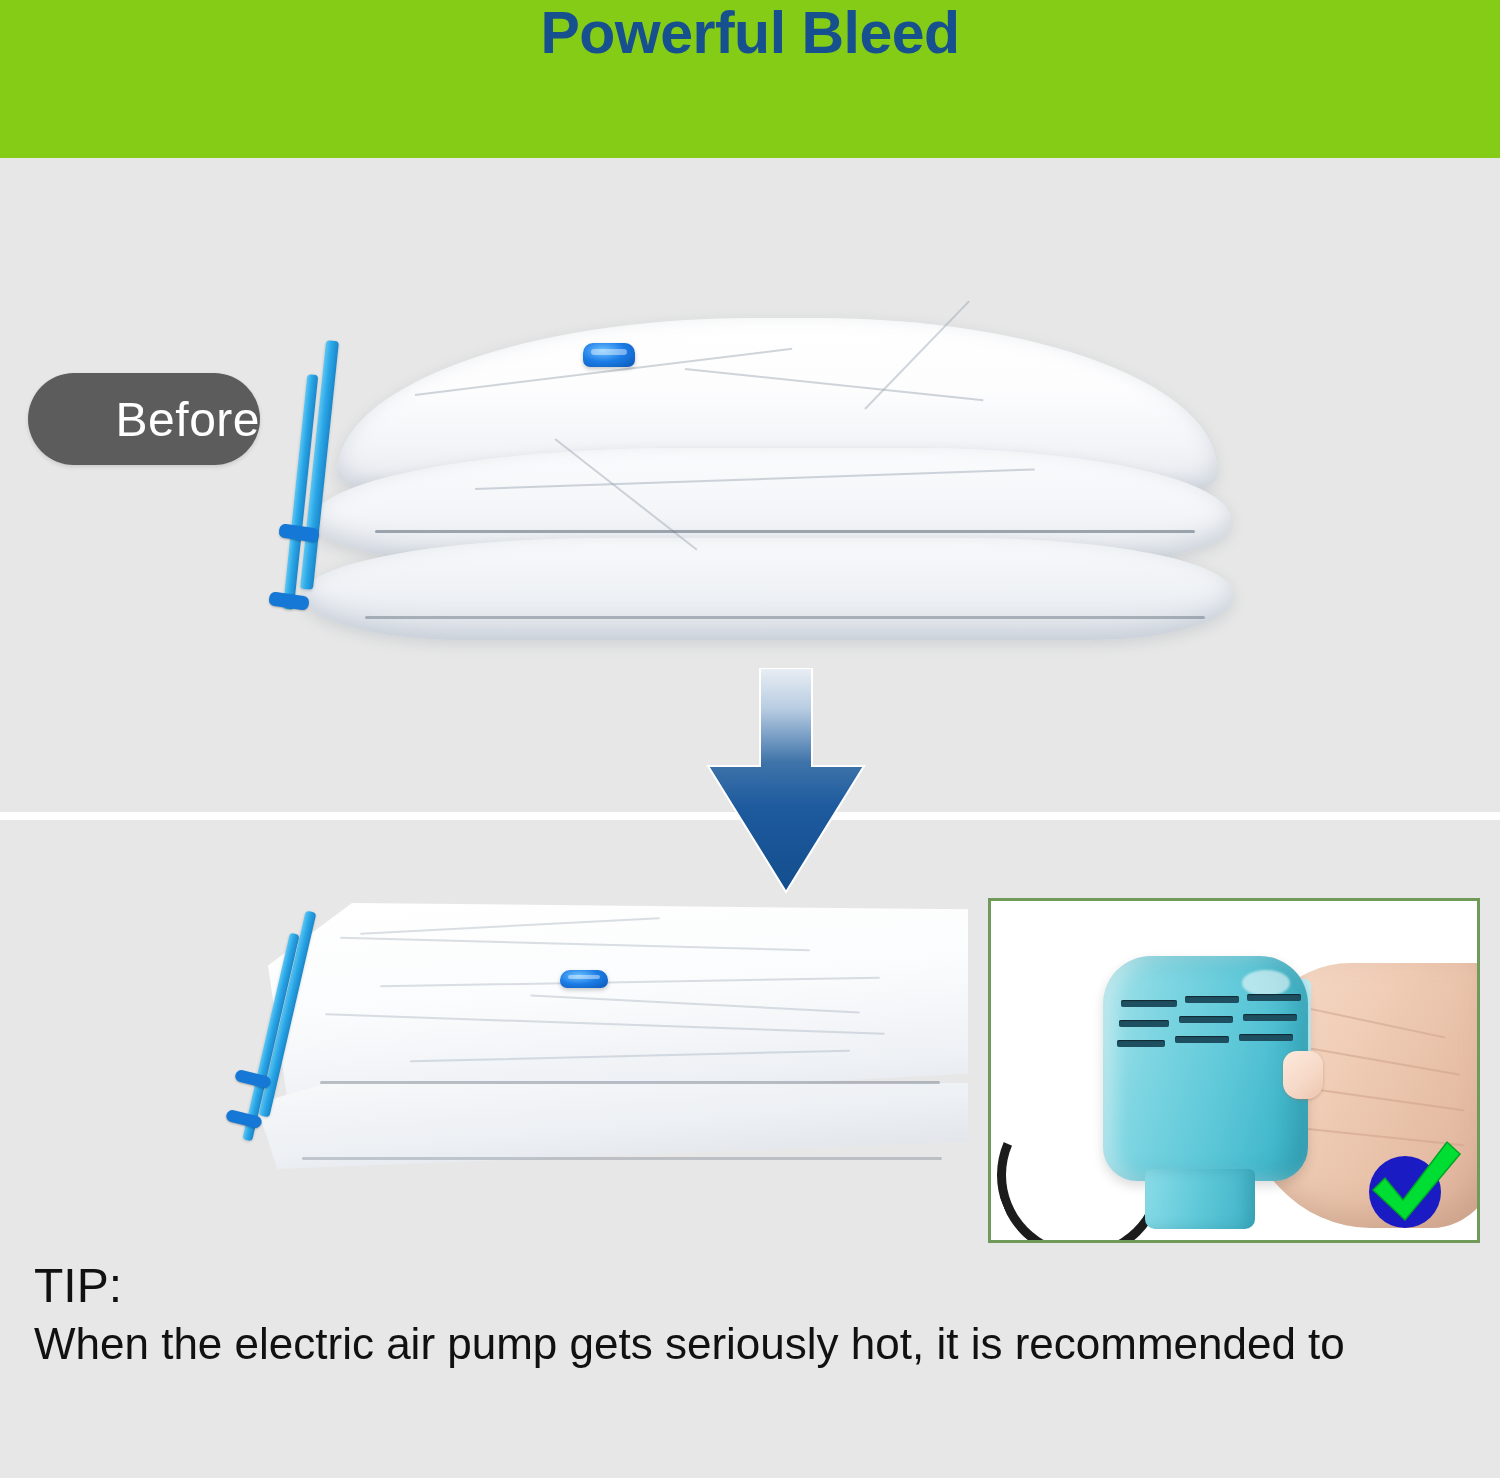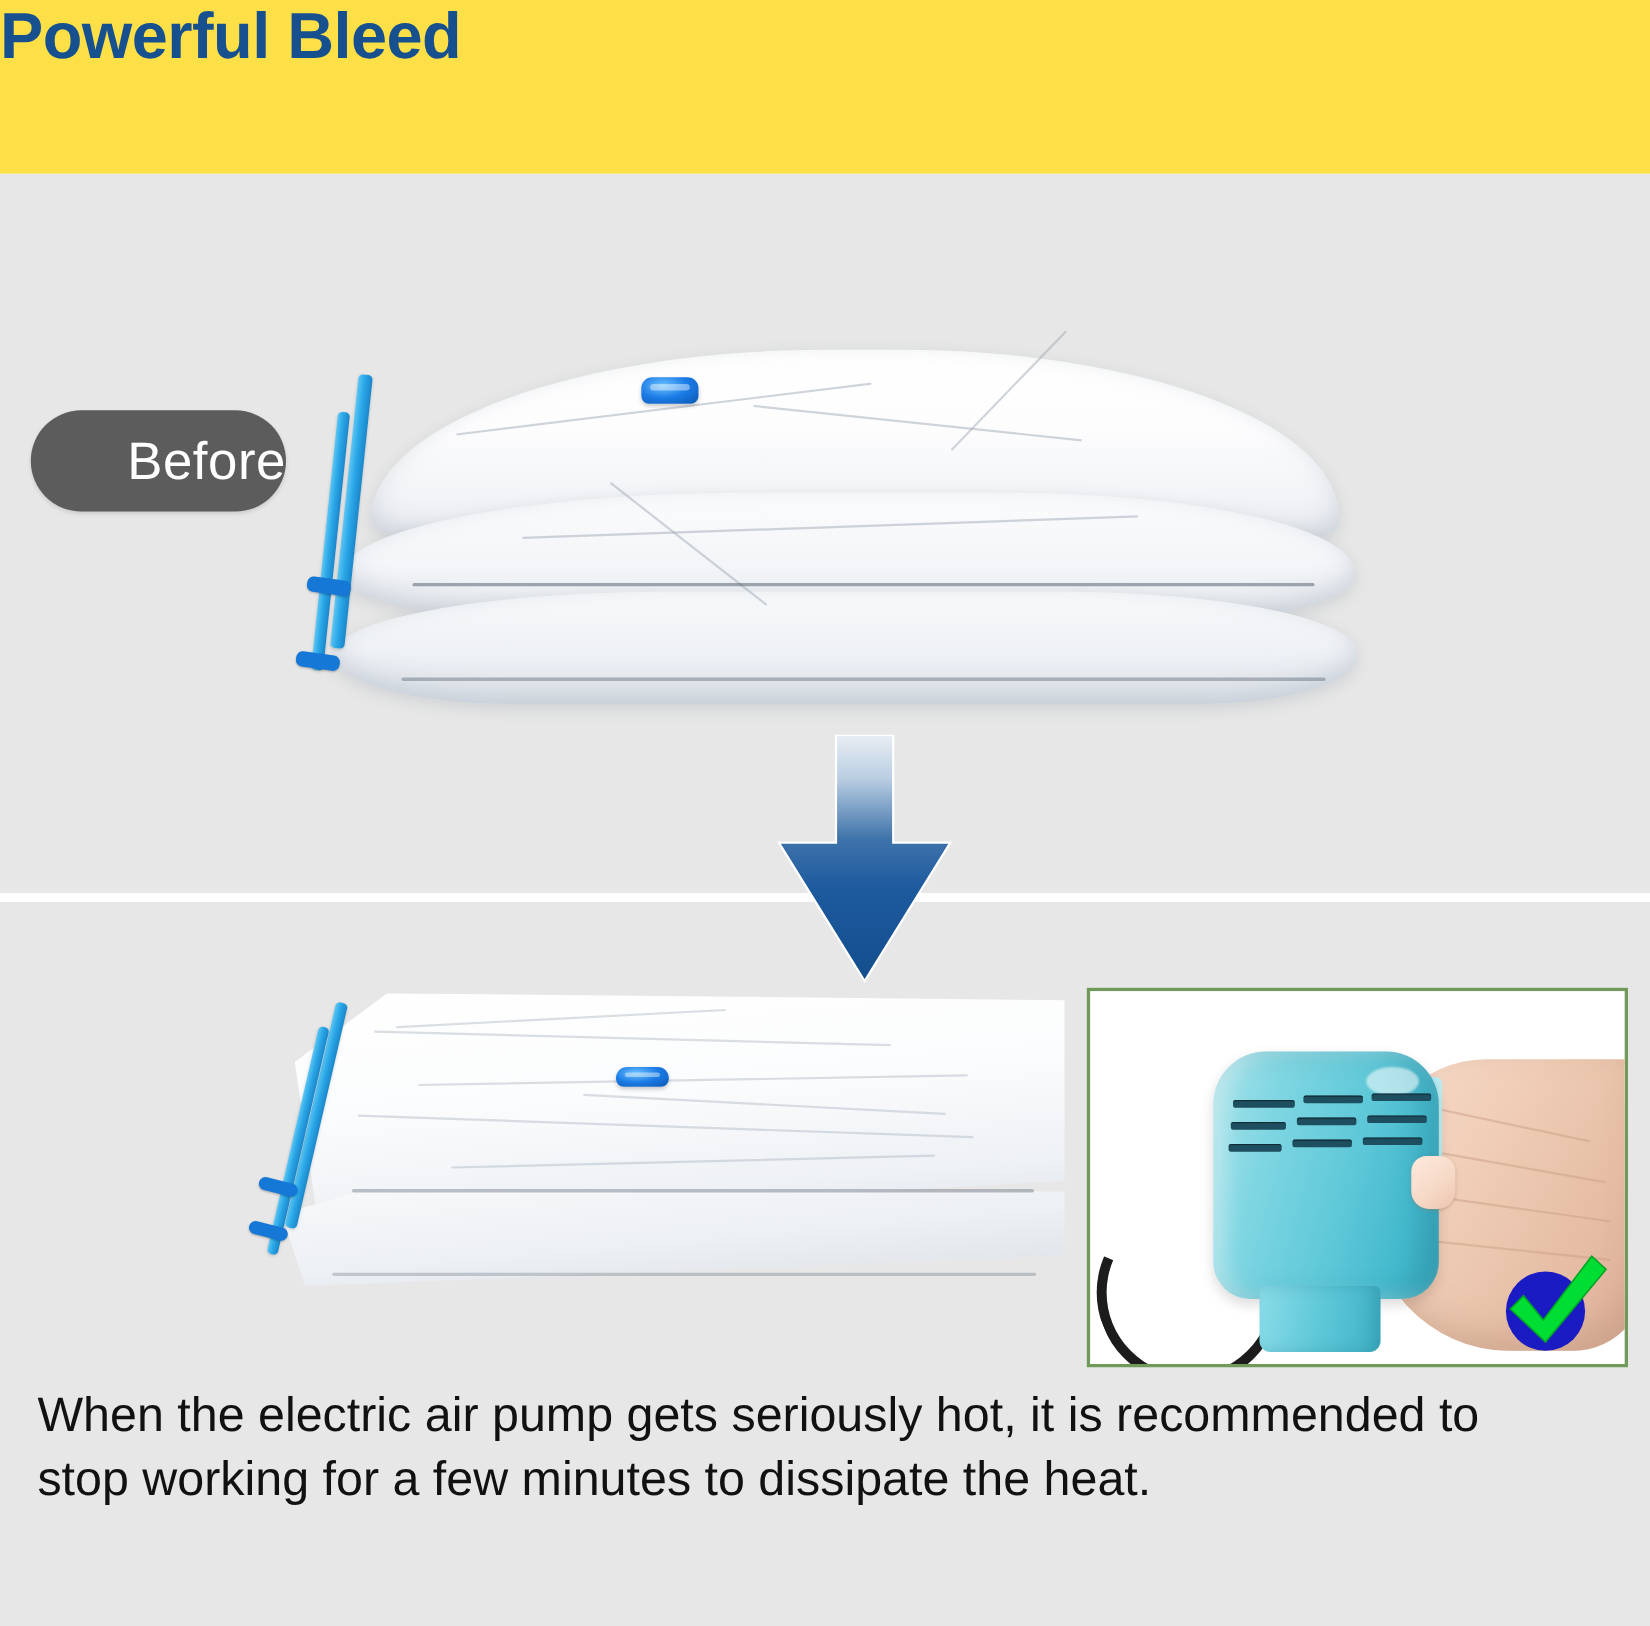--- a/index.html
+++ b/index.html
@@ -13,21 +13,22 @@
     position: relative;
     overflow: hidden;
     font-family: "Liberation Sans", sans-serif;
   }
 
   
   #header {
     position: absolute;
     left: 0; top: 0;
     width: 1500px; height: 158px;
-    background: #fde047;
+    background: #84cc16;
+    text-align: center;
   }
   #title {
     margin: 0;
     padding-top: 2px;
     font-size: 59px;
     font-weight: bold;
     letter-spacing: -0.5px;
     color: #17508f;
     line-height: 1.08;
     font-family: "Liberation Sans", sans-serif;
@@ -399,15 +400,15 @@
 
   <div id="check-badge">
     <svg width="102" height="92" viewBox="0 0 102 92" xmlns="http://www.w3.org/2000/svg">
       <circle cx="44" cy="52" r="36" fill="#1b1bc4"></circle>
       <polygon points="12,50 24,38 42,60 86,2 99,14 44,80" fill="#00dd33" stroke="#00a526" stroke-width="1.5"></polygon>
     </svg>
   </div>
 </div>
 
 <div id="tip" style="position:absolute; left:34px; top:1258px; width:1440px;">
+  <div class="lbl" style="font-size:48px; color:#111; line-height:1.18;">TIP:</div>
   <div class="lbl" style="font-size:44px; color:#111; line-height:1.32; ">When the electric air pump gets seriously hot, it is recommended to</div>
-  <div class="lbl" style="font-size:44px; color:#111; line-height:1.32;">stop working for a few minutes to dissipate the heat.</div>
 </div>
 
 </body></html>

